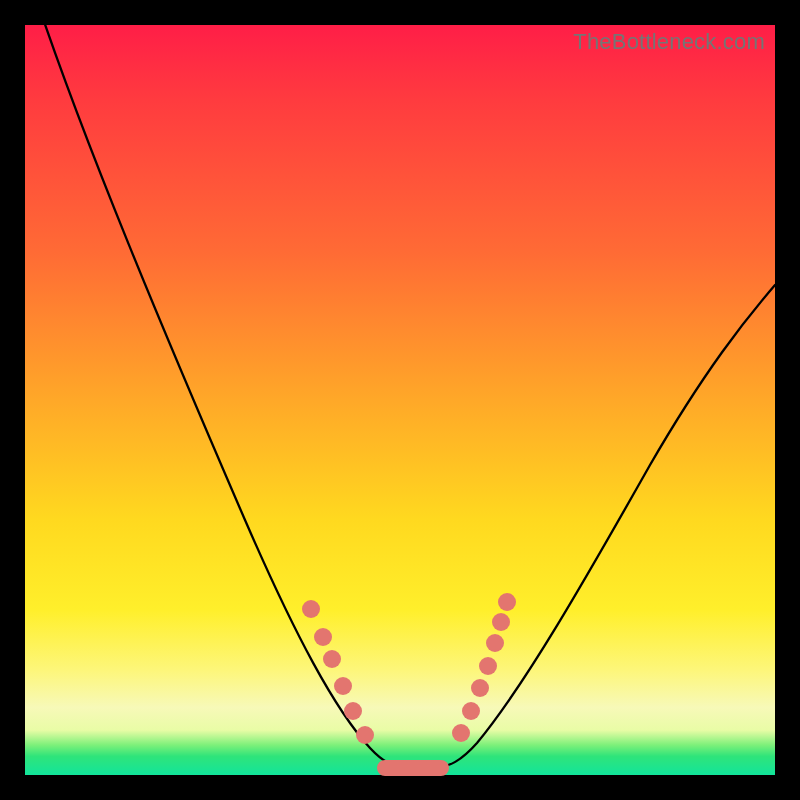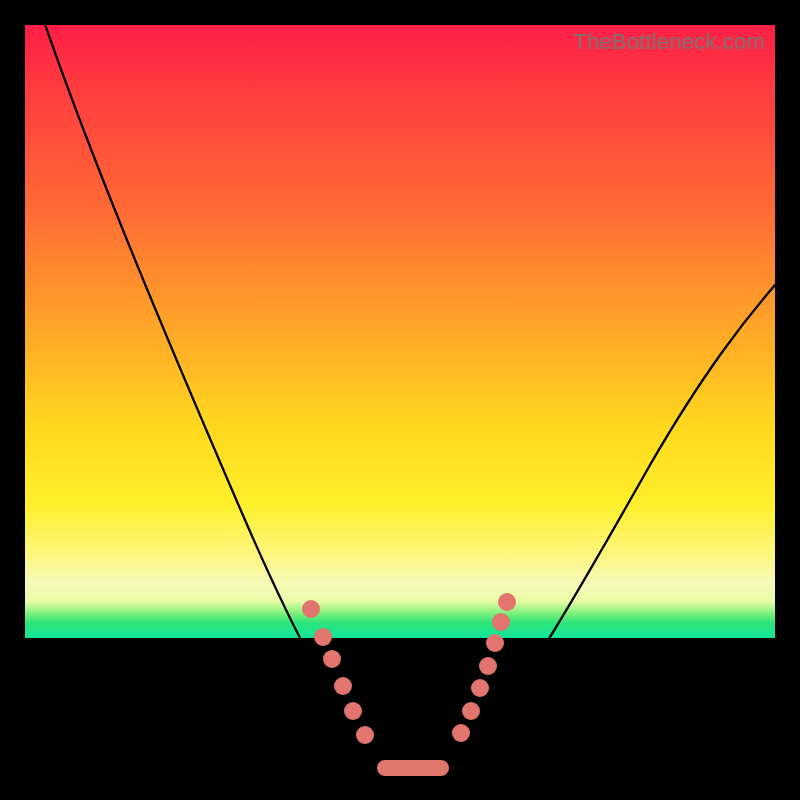--- a/index.html
+++ b/index.html
@@ -18,21 +18,21 @@
     height: 800px;
     background: #000;
   }
 
   
   .plot-area {
     position: absolute;
     left: 25px;
     top: 25px;
     width: 750px;
-    height: 613px;
+    height: 750px;
     
     background: linear-gradient(
       to bottom,
       #ff1e47 0%,
       #ff3b3f 10%,
       #ff6a35 30%,
       #ffa828 50%,
       #ffd91f 66%,
       #ffef2b 78%,
       #fdf67a 86%,

